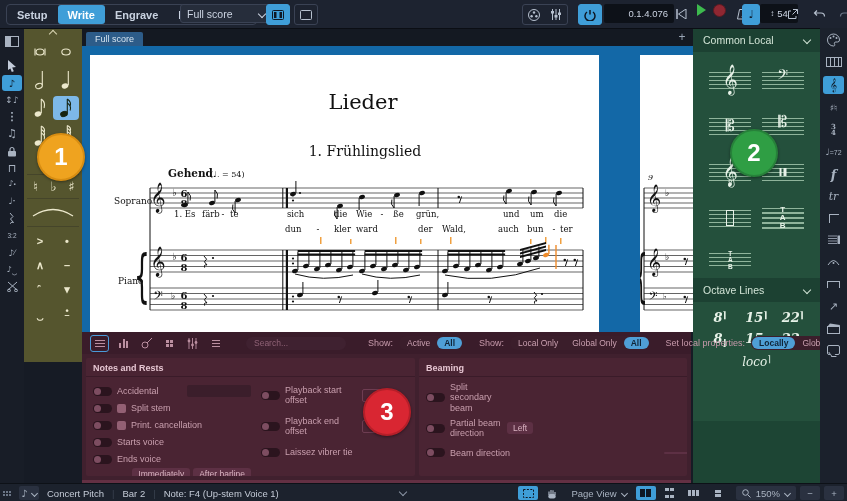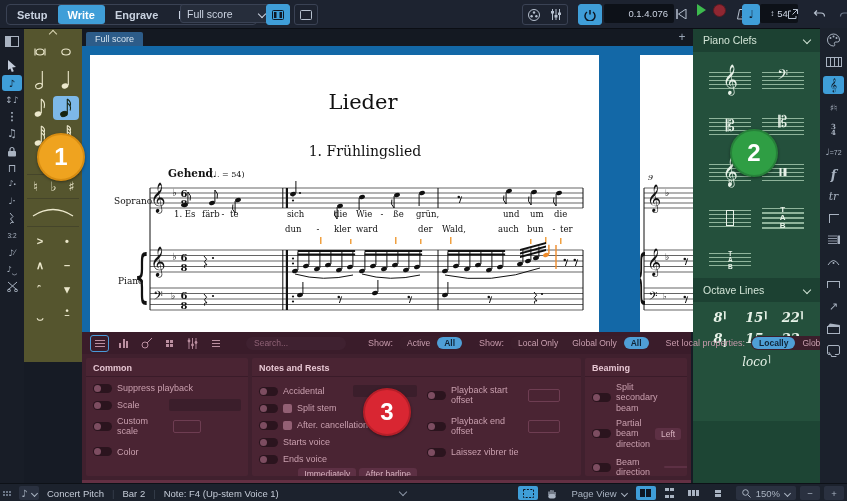--- a/index.html
+++ b/index.html
@@ -633,21 +633,21 @@
       <path d="M4,233 H53 M4,238.5 H53 M4,244 H53 M4,249.5 H53 M4,255 H53" class="sl"></path>
       <text x="13" y="247" text-anchor="middle" font-size="14" class="mus">𝄢</text>
       <text x="23" y="244" font-size="8" class="mus">♭</text>
       <use href="#r8" x="46" y="242"></use>
     </svg>
   </div>
 </div>
 
 <div class="rpanel">
   <div class="rp-head">
-    <span>Piano Clefs</span>
+    <span>Common Local</span>
     <span class="chev"></span>
   </div>
   <div class="clefgrid">
     <div class="cleftile">
         <div class="stave">
           <span class="cglyph" style="font-size:26px">𝄞</span>
         </div>
       </div>
     <div class="cleftile">
         <div class="stave">
@@ -832,60 +832,39 @@
     </div>
     <span class="plab" style="margin-left:10px">Set local properties:</span>
     <div class="seg">
       <span class="on">Locally</span>
       <span>Globally</span>
     </div>
   </div>
 
   <div class="props-body">
 
-    <div class="psec" style="width:162px">
-      <h4>Common</h4>
-      <div class="prow">
-          <span class="tg"></span>
-          <span class="lbl">Suppress playback</span>
-        </div>
-      <div class="prow">
-          <span class="tg"></span>
-          <span class="lbl" style="flex:1">Scale</span>
-          <span class="dd" style="width:72px"></span>
-        </div>
-      <div class="prow">
-          <span class="tg"></span>
-          <span class="lbl" style="flex:1">Custom scale</span>
-          <span class="inp" style="width:26px;margin-right:40px"></span>
-        </div>
-      <div class="prow" style="margin-top:9px">
-          <span class="tg"></span>
-          <span class="lbl">Color</span>
-        </div>
-    </div>
 
     <div class="psec" style="width:329px">
       <h4>Notes and Rests</h4>
       <div style="display:flex;gap:10px">
         <div style="width:158px">
           <div class="prow">
               <span class="tg"></span>
               <span class="lbl" style="flex:1">Accidental</span>
               <span class="dd" style="width:64px"></span>
             </div>
           <div class="prow">
               <span class="tg"></span>
               <span class="cb"></span>
               <span class="lbl">Split stem</span>
             </div>
           <div class="prow">
               <span class="tg"></span>
               <span class="cb"></span>
-              <span class="lbl">After. cancellation</span>
+              <span class="lbl">Print. cancellation</span>
             </div>
           <div class="prow">
               <span class="tg"></span>
               <span class="lbl">Starts voice</span>
             </div>
           <div class="prow">
               <span class="tg"></span>
               <span class="lbl" style="flex:1">Ends voice</span>
             </div>
           <div class="prow" style="justify-content:flex-end;gap:3px;margin-top:-2px">

